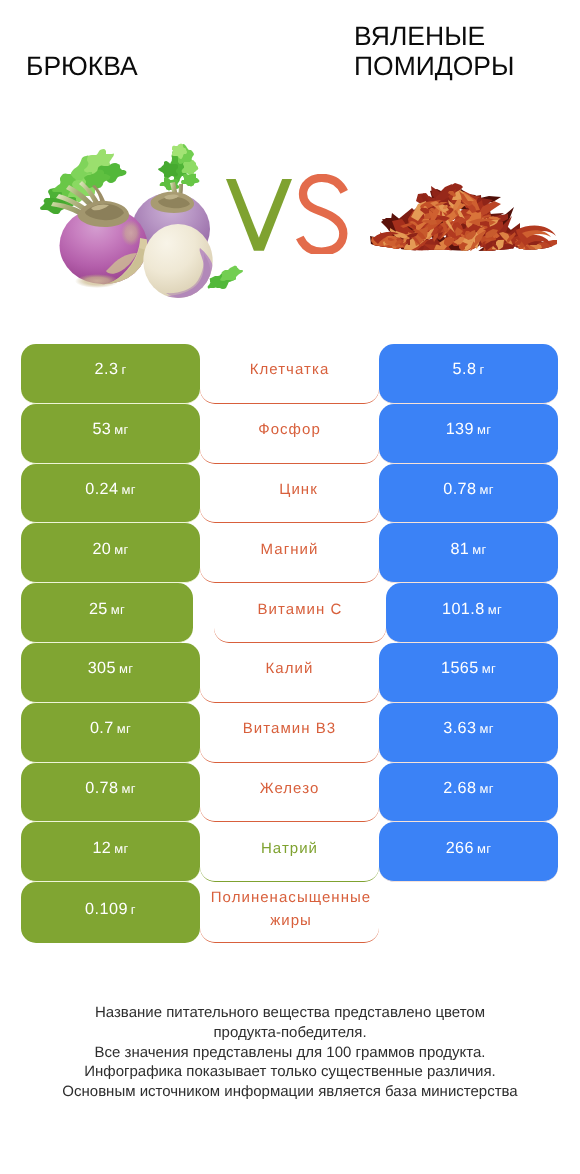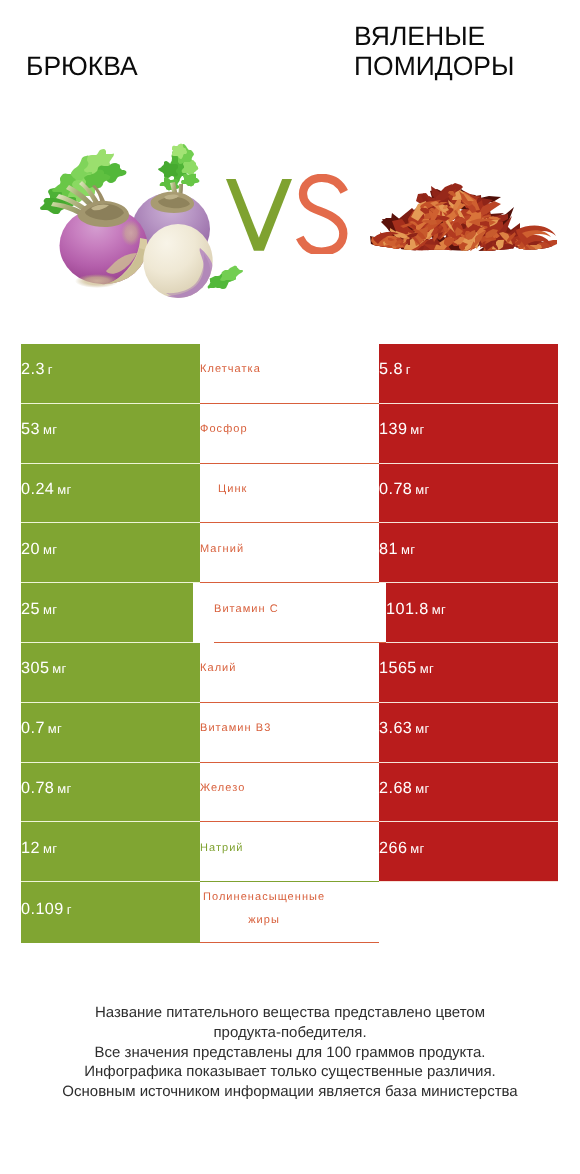--- a/index.html
+++ b/index.html
@@ -19,33 +19,33 @@
 
   
   .hero{position:absolute;left:0;top:0;width:580px;height:330px;pointer-events:none;}
   .veg-svg,.tom-svg{position:absolute;left:0;top:0;width:580px;height:330px;}
   .vs-svg{position:absolute;left:222px;top:174px;width:130px;height:80px;}
 
   
   .tbl{position:absolute;left:21px;top:344px;width:537px;}
   .row{display:flex;}
   .cell{width:179px;box-sizing:border-box;display:flex;align-items:center;
-        justify-content:flex-start;height:59.8px;overflow:hidden;}
+        justify-content:center;height:59.8px;overflow:hidden;border-radius:15px;}
   .row.last .cell{height:61px;}
   .cell.l{background:#80a532;}
-  .cell.r{background:#b91c1c;}
+  .cell.r{background:#3b82f6;}
   .cell.m{background:#fff;}
   .row .cell.l{border-bottom:1.2px solid #eef5d6;}
   .row .cell.r{border-bottom:1.2px solid #f7e2d8;}
   .row.last .cell.l,.row.last .cell.r{border-bottom:none;}
   .cell.m{border-bottom:1px solid;}
   .val{display:inline-block;white-space:nowrap;color:#fff;position:relative;top:-3.5px;}
   .num{font-size:16.2px;font-weight:400;letter-spacing:.45px;}
   .unit{font-size:13px;font-weight:400;margin-left:3px;letter-spacing:.3px;}
-  .nut{font-size:11px;font-weight:400;text-align:center;line-height:23px;
+  .nut{font-size:15px;font-weight:400;text-align:center;line-height:23px;
        letter-spacing:1.05px;display:block;position:relative;top:-3.5px;}
   .nut .l1{display:block;white-space:nowrap;}
   .nut.wrap{padding-left:3px;}
 
   
   .foot{position:absolute;left:0;top:1003px;width:580px;text-align:center;
         color:#2e2e2e;font-size:15px;line-height:19.78px;}
 </style>
 </head>
 <body>

